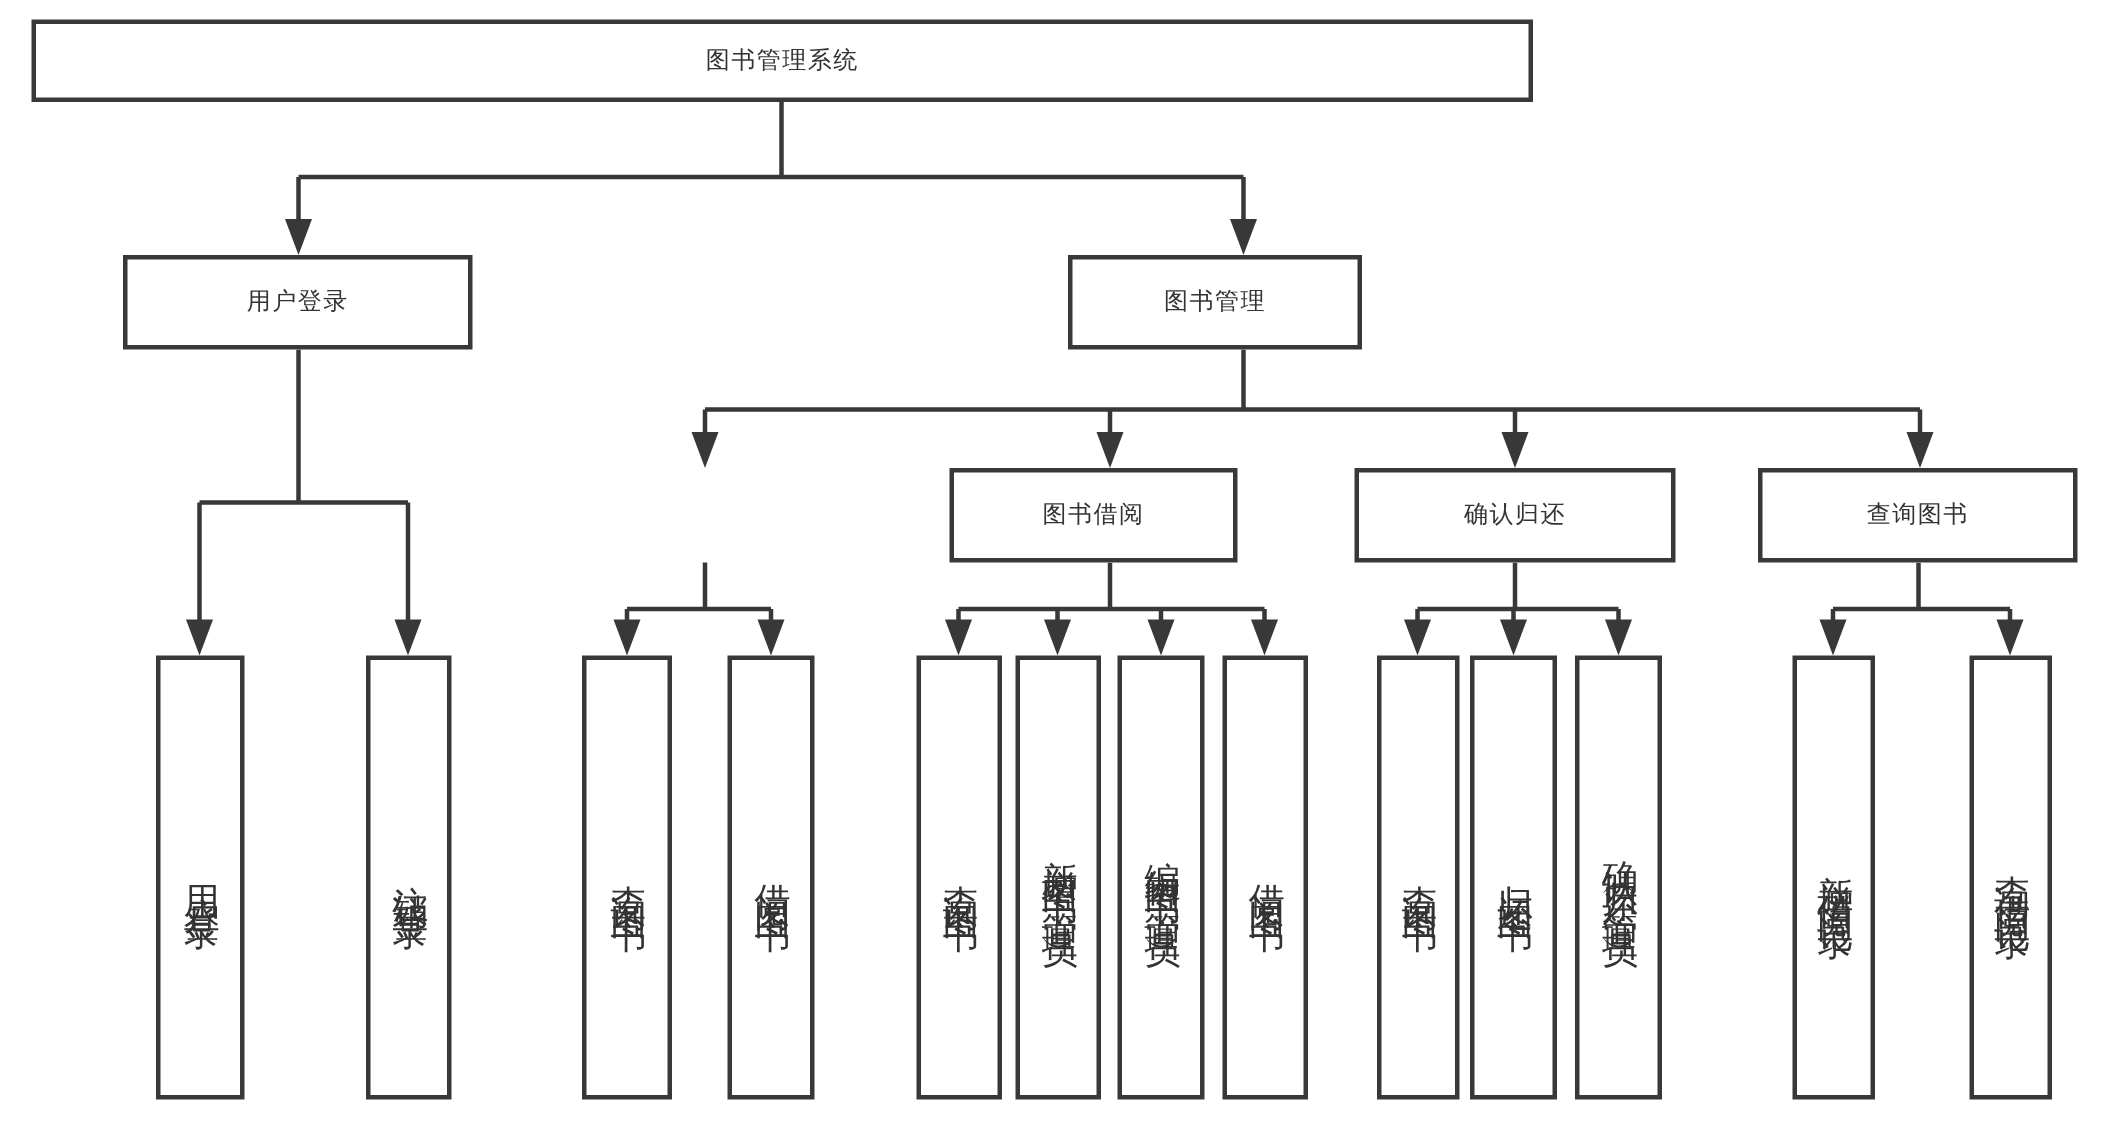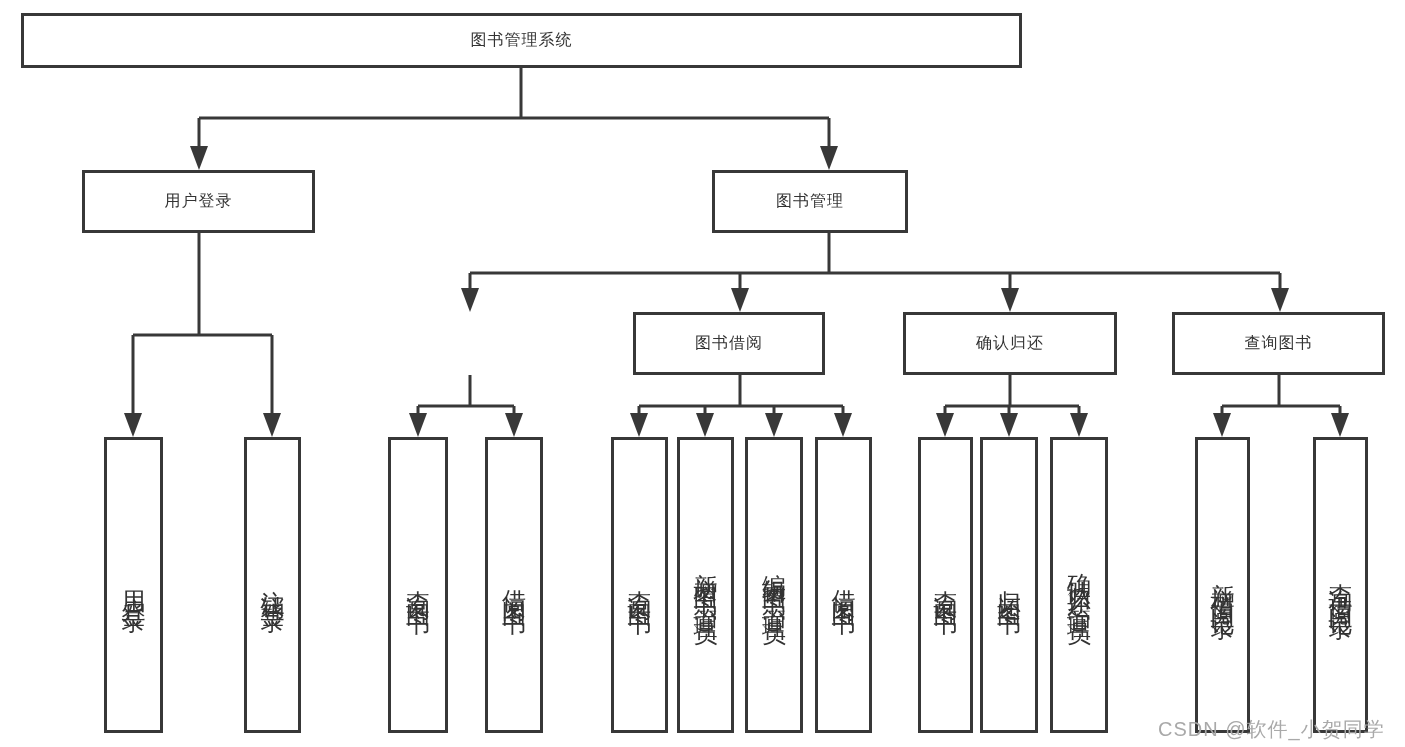--- a/index.html
+++ b/index.html
@@ -111,15 +111,14 @@
   <div class="box v" style="left:745px; top:437px; width:58px; height:296px">编辑图书（管理员）</div>
   <div class="box v" style="left:815px; top:437px; width:57px; height:296px">借阅图书</div>
 
   <div class="box v" style="left:918px; top:437px; width:55px; height:296px">查询图书</div>
   <div class="box v" style="left:980px; top:437px; width:58px; height:296px">归还图书</div>
   <div class="box v" style="left:1050px; top:437px; width:58px; height:296px">确认归还（管理员）</div>
 
   <div class="box v" style="left:1195px; top:437px; width:55px; height:296px">新增借阅记录</div>
   <div class="box v" style="left:1313px; top:437px; width:55px; height:296px">查询借阅记录</div>
 
-  <div class="watermark">CSDN @软件_小贺同学</div>
 
 </div>
 
 </body></html>

